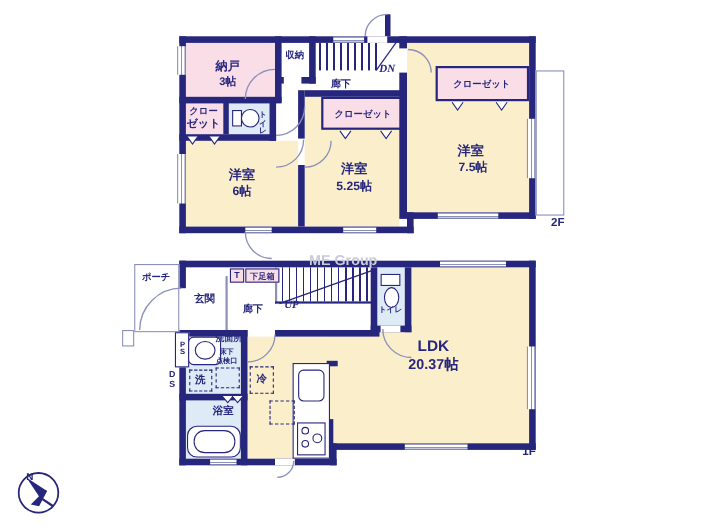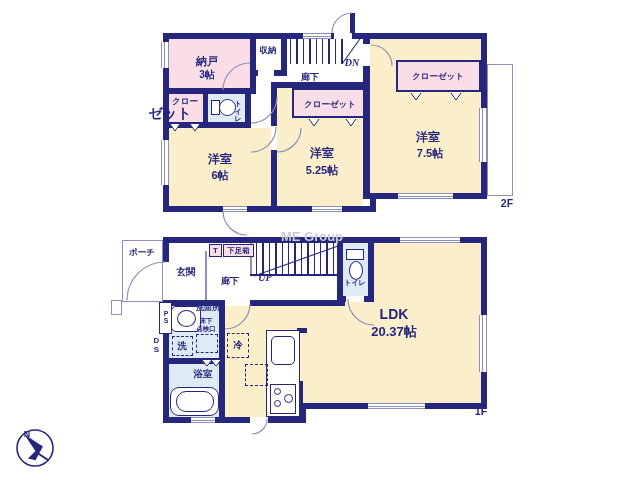--- a/index.html
+++ b/index.html
@@ -180,21 +180,21 @@
   </svg>
 
   <div class="wm" style="left:312px;top:236px;font-size:13px">ME Group</div>
 
   <div class="lbl" style="left:207px;top:61px;font-size:11px">納戸</div>
   <div class="lbl" style="left:207px;top:75px;font-size:10px">3帖</div>
   <div class="lbl" style="left:268px;top:50px;font-size:8.5px">収納</div>
   <div class="lbl" style="left:310px;top:77px;font-size:9px">廊下</div>
   <div class="lbl ital" style="left:352px;top:63px;font-size:10px">DN</div>
   <div class="lbl" style="left:185px;top:101px;font-size:8.5px">クロー</div>
-  <div class="lbl" style="left:170px;top:113px;font-size:14px">ゼット</div>
+  <div class="lbl" style="left:185px;top:113px;font-size:10px">ゼット</div>
   <div class="lbl vert" style="left:238px;top:107px;font-size:7px">トイレ</div>
   <div class="lbl" style="left:330px;top:104px;font-size:8.5px">クローゼット</div>
   <div class="lbl" style="left:438px;top:76px;font-size:8.5px">クローゼット</div>
   <div class="lbl" style="left:220px;top:159px;font-size:12px">洋室</div>
   <div class="lbl" style="left:220px;top:175px;font-size:11px">6帖</div>
   <div class="lbl" style="left:322px;top:153px;font-size:12px">洋室</div>
   <div class="lbl" style="left:322px;top:170px;font-size:11px">5.25帖</div>
   <div class="lbl" style="left:428px;top:137px;font-size:12px">洋室</div>
   <div class="lbl" style="left:430px;top:153px;font-size:11px">7.5帖</div>
   <div class="lbl" style="left:507px;top:203px;font-size:10.5px">2F</div>

